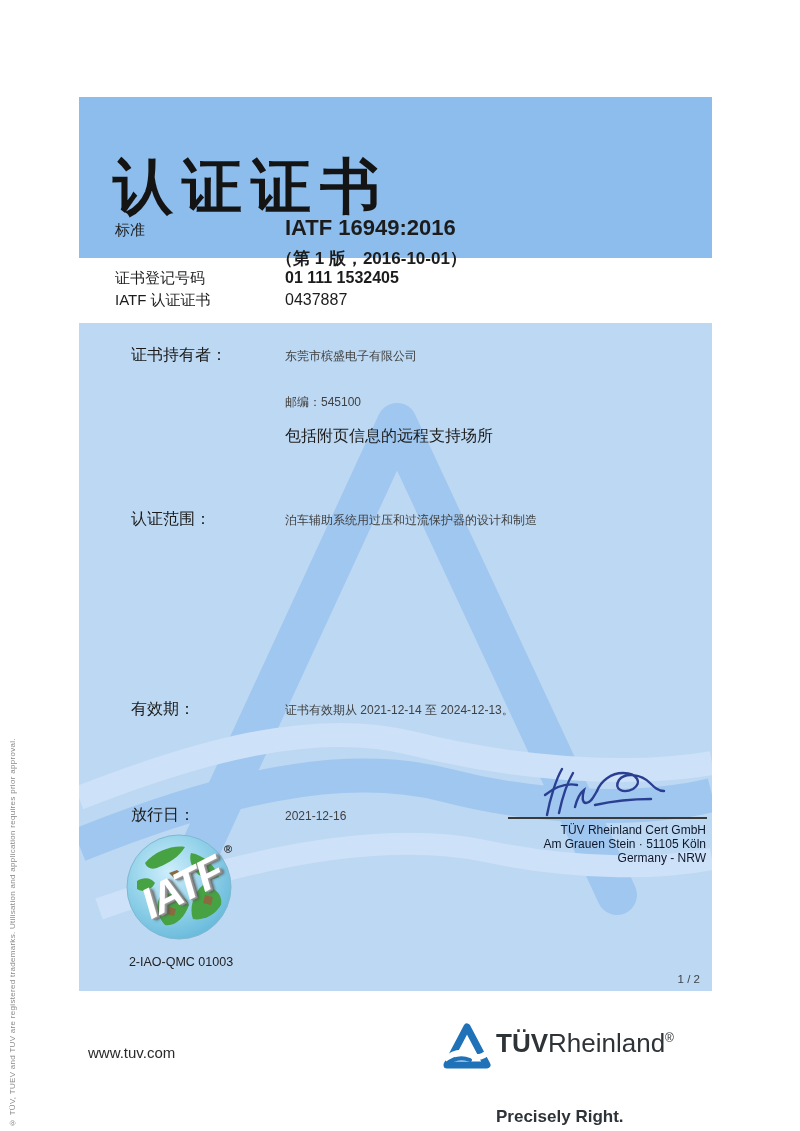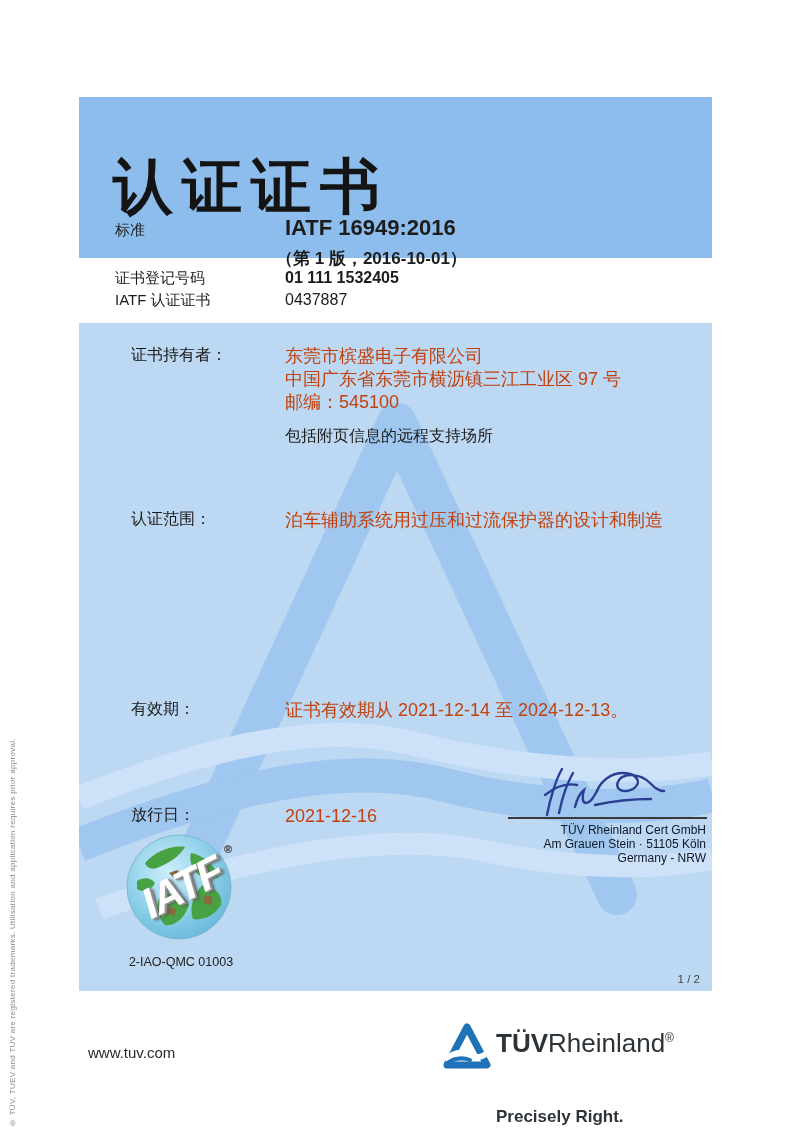--- a/index.html
+++ b/index.html
@@ -23,21 +23,21 @@
   .reg-row .fvalue { font-weight:700; }
   .iatfn-row { top:194px; }
 
   
   .band-main { position:absolute; left:0; top:226px; width:633px; height:668px;
                background:#bdd8f2; }
   .watermark { position:absolute; left:0; top:0; pointer-events:none; }
 
   .mrow { position:absolute; left:0; width:633px; }
   .mlabel { position:absolute; left:52px; top:0; font-size:16px; color:#1b1b1b; }
-  .mvalue { position:absolute; left:206px; top:0; font-size:18px; color:#c2410c; line-height:23px; }
+  .mvalue { position:absolute; left:206px; top:0; font-size:12px; color:#404040; line-height:23px; }
   .holder-row  { top:22px; }
   .remote-note { position:absolute; left:206px; top:103px; font-size:16px; }
   .scope-row   { top:186px; }
   .statement   { position:absolute; left:206px; top:318px; width:420px; font-size:16px; }
   .valid-row   { top:376px; }
   .release-row { top:482px; }
 
   .signature-svg { position:absolute; left:458px; top:438px; }
   .sig-line  { position:absolute; left:429px; top:494px; width:199px; height:2px; background:#3a3a3a; }
   .sig-block { position:absolute; right:6px; top:500px; text-align:right; font-size:12px;
@@ -100,21 +100,21 @@
       <path d="M100,572 L318,100 L538,572" stroke="#a0c7ef" stroke-width="40" fill="none" stroke-linejoin="round" stroke-linecap="round"></path>
       <path d="M0,475 C120,428 235,396 332,420 C432,445 545,455 633,440" stroke="#cde1f8" stroke-width="24" fill="none"></path>
       <path d="M0,522 C140,466 262,436 366,462 C470,489 572,487 633,472" stroke="#a0c7ef" stroke-width="34" fill="none"></path>
       <path d="M20,586 C162,536 300,506 406,528 C506,549 586,545 633,536" stroke="#cde1f8" stroke-width="22" fill="none"></path>
     </svg>
 
     <div class="mrow holder-row">
       <span class="mlabel">证书持有者：</span>
       <span class="mvalue">
         <span>东莞市槟盛电子有限公司</span><br>
-        <span>中国广东省东莞市横沥镇三江工业区 97 号</span><br>
+        <br>
         <span>邮编：545100</span>
       </span>
     </div>
 
     <div class="remote-note">包括附页信息的远程支持场所</div>
 
     <div class="mrow scope-row">
       <span class="mlabel">认证范围：</span>
       <span class="mvalue">泊车辅助系统用过压和过流保护器的设计和制造</span>
     </div>

